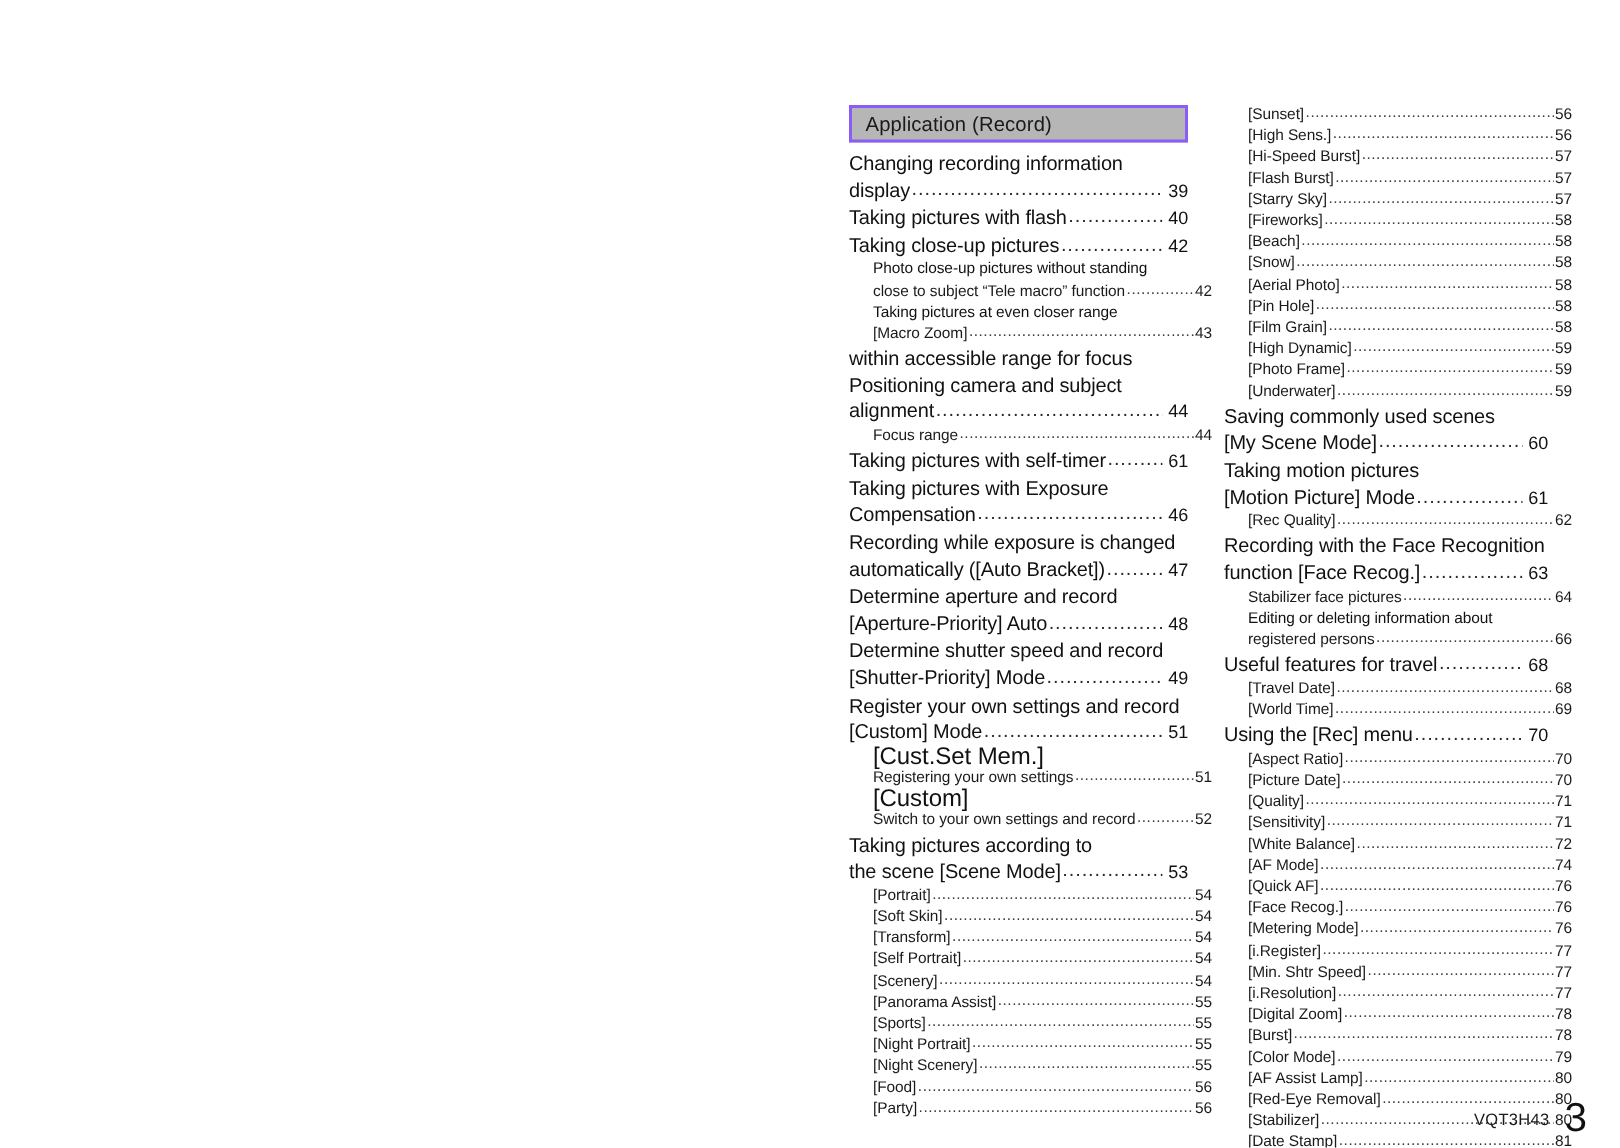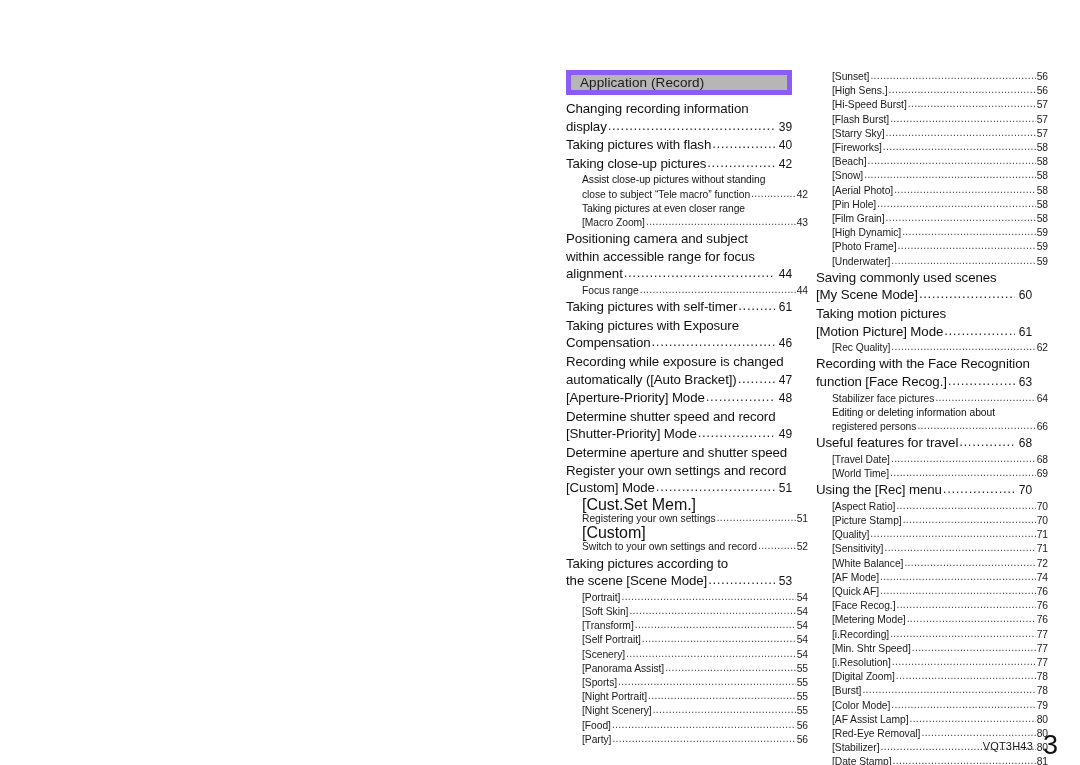--- a/index.html
+++ b/index.html
@@ -32,21 +32,21 @@
 
   .col {
     width: 226px;
   }
   .col-left  { width: 226px; }
   .col-right { width: 216px; }
 
   
   .section-header {
     background: #b6b6b6;
-    border: 5px solid #8b5cf6;
+    border: 2px solid #8b5cf6;
     box-sizing: border-box;
     height: 25px;
     display: flex;
     align-items: center;
     padding-left: 9px;
     margin-bottom: 5px;
   }
   .section-header .title {
     font-size: 13.5px;
     color: #1a1a1a;
@@ -174,34 +174,34 @@
           <div class="entry lvl1">
             <span class="label">Taking pictures with flash</span>
             <span class="dots">..........................................................................................</span>
             <span class="pg">40</span>
           </div>
           <div class="entry lvl1">
             <span class="label">Taking close-up pictures </span>
             <span class="dots">..........................................................................................</span>
             <span class="pg">42</span>
           </div>
-          <div class="lvl2-cont">Assist close-up pictures without standing</div>
+          <div class="lvl2-cont">Photo close-up pictures without standing</div>
           <div class="entry lvl2">
             <span class="label">close to subject “Tele macro” function</span>
             <span class="dots">..........................................................................................</span>
             <span class="pg">42</span>
           </div>
           <div class="lvl2-cont">Taking pictures at even closer range</div>
           <div class="entry lvl2">
             <span class="label">[Macro Zoom]</span>
             <span class="dots">..........................................................................................</span>
             <span class="pg">43</span>
           </div>
+          <div class="lvl1-cont">within accessible range for focus</div>
           <div class="lvl1-cont">Positioning camera and subject</div>
-          <div class="lvl1-cont">within accessible range for focus</div>
           <div class="entry lvl1">
             <span class="label">alignment</span>
             <span class="dots">..........................................................................................</span>
             <span class="pg">44</span>
           </div>
           <div class="entry lvl2">
             <span class="label">Focus range </span>
             <span class="dots">..........................................................................................</span>
             <span class="pg">44</span>
           </div>
@@ -215,32 +215,32 @@
             <span class="label">Compensation</span>
             <span class="dots">..........................................................................................</span>
             <span class="pg">46</span>
           </div>
           <div class="lvl1-cont">Recording while exposure is changed</div>
           <div class="entry lvl1">
             <span class="label">automatically ([Auto Bracket]) </span>
             <span class="dots">..........................................................................................</span>
             <span class="pg">47</span>
           </div>
-          <div class="entry lvl1">
-            <span class="label">[Aperture-Priority] Mode </span>
+          <div class="lvl1-cont">Determine aperture and record</div>
+          <div class="entry lvl1">
+            <span class="label">[Aperture-Priority] Auto </span>
             <span class="dots">..........................................................................................</span>
             <span class="pg">48</span>
           </div>
           <div class="lvl1-cont">Determine shutter speed and record</div>
           <div class="entry lvl1">
             <span class="label">[Shutter-Priority] Mode </span>
             <span class="dots">..........................................................................................</span>
             <span class="pg">49</span>
           </div>
-          <div class="lvl1-cont">Determine aperture and shutter speed</div>
           <div class="lvl1-cont">Register your own settings and record</div>
           <div class="entry lvl1">
             <span class="label">[Custom] Mode </span>
             <span class="dots">..........................................................................................</span>
             <span class="pg">51</span>
           </div>
           <div class="lvl2-plain">[Cust.Set Mem.]</div>
           <div class="entry lvl2">
             <span class="label">Registering your own settings </span>
             <span class="dots">..........................................................................................</span>
@@ -441,21 +441,21 @@
             <span class="label">Using the [Rec] menu</span>
             <span class="dots">..........................................................................................</span>
             <span class="pg">70</span>
           </div>
           <div class="entry lvl2">
             <span class="label">[Aspect Ratio]</span>
             <span class="dots">..........................................................................................</span>
             <span class="pg">70</span>
           </div>
           <div class="entry lvl2">
-            <span class="label">[Picture Stamp]</span>
+            <span class="label">[Picture Date]</span>
             <span class="dots">..........................................................................................</span>
             <span class="pg">70</span>
           </div>
           <div class="entry lvl2">
             <span class="label">[Quality] </span>
             <span class="dots">..........................................................................................</span>
             <span class="pg">71</span>
           </div>
           <div class="entry lvl2">
             <span class="label">[Sensitivity]</span>
@@ -481,21 +481,21 @@
             <span class="label">[Face Recog.]</span>
             <span class="dots">..........................................................................................</span>
             <span class="pg">76</span>
           </div>
           <div class="entry lvl2">
             <span class="label">[Metering Mode] </span>
             <span class="dots">..........................................................................................</span>
             <span class="pg">76</span>
           </div>
           <div class="entry lvl2">
-            <span class="label">[i.Recording] </span>
+            <span class="label">[i.Register] </span>
             <span class="dots">..........................................................................................</span>
             <span class="pg">77</span>
           </div>
           <div class="entry lvl2">
             <span class="label">[Min. Shtr Speed] </span>
             <span class="dots">..........................................................................................</span>
             <span class="pg">77</span>
           </div>
           <div class="entry lvl2">
             <span class="label">[i.Resolution] </span>

